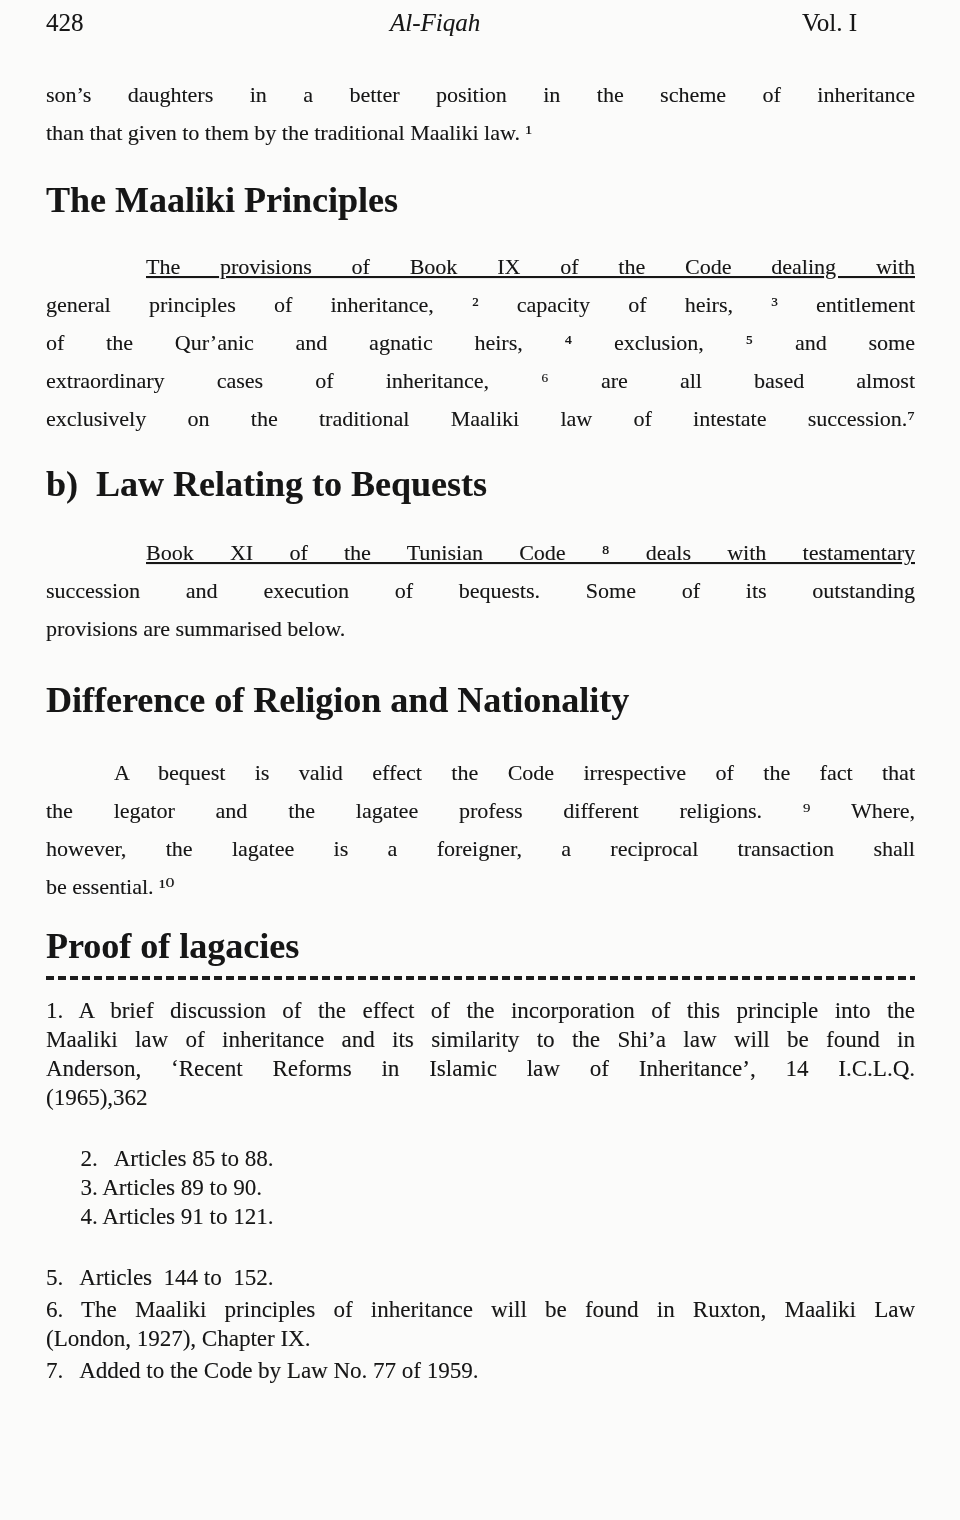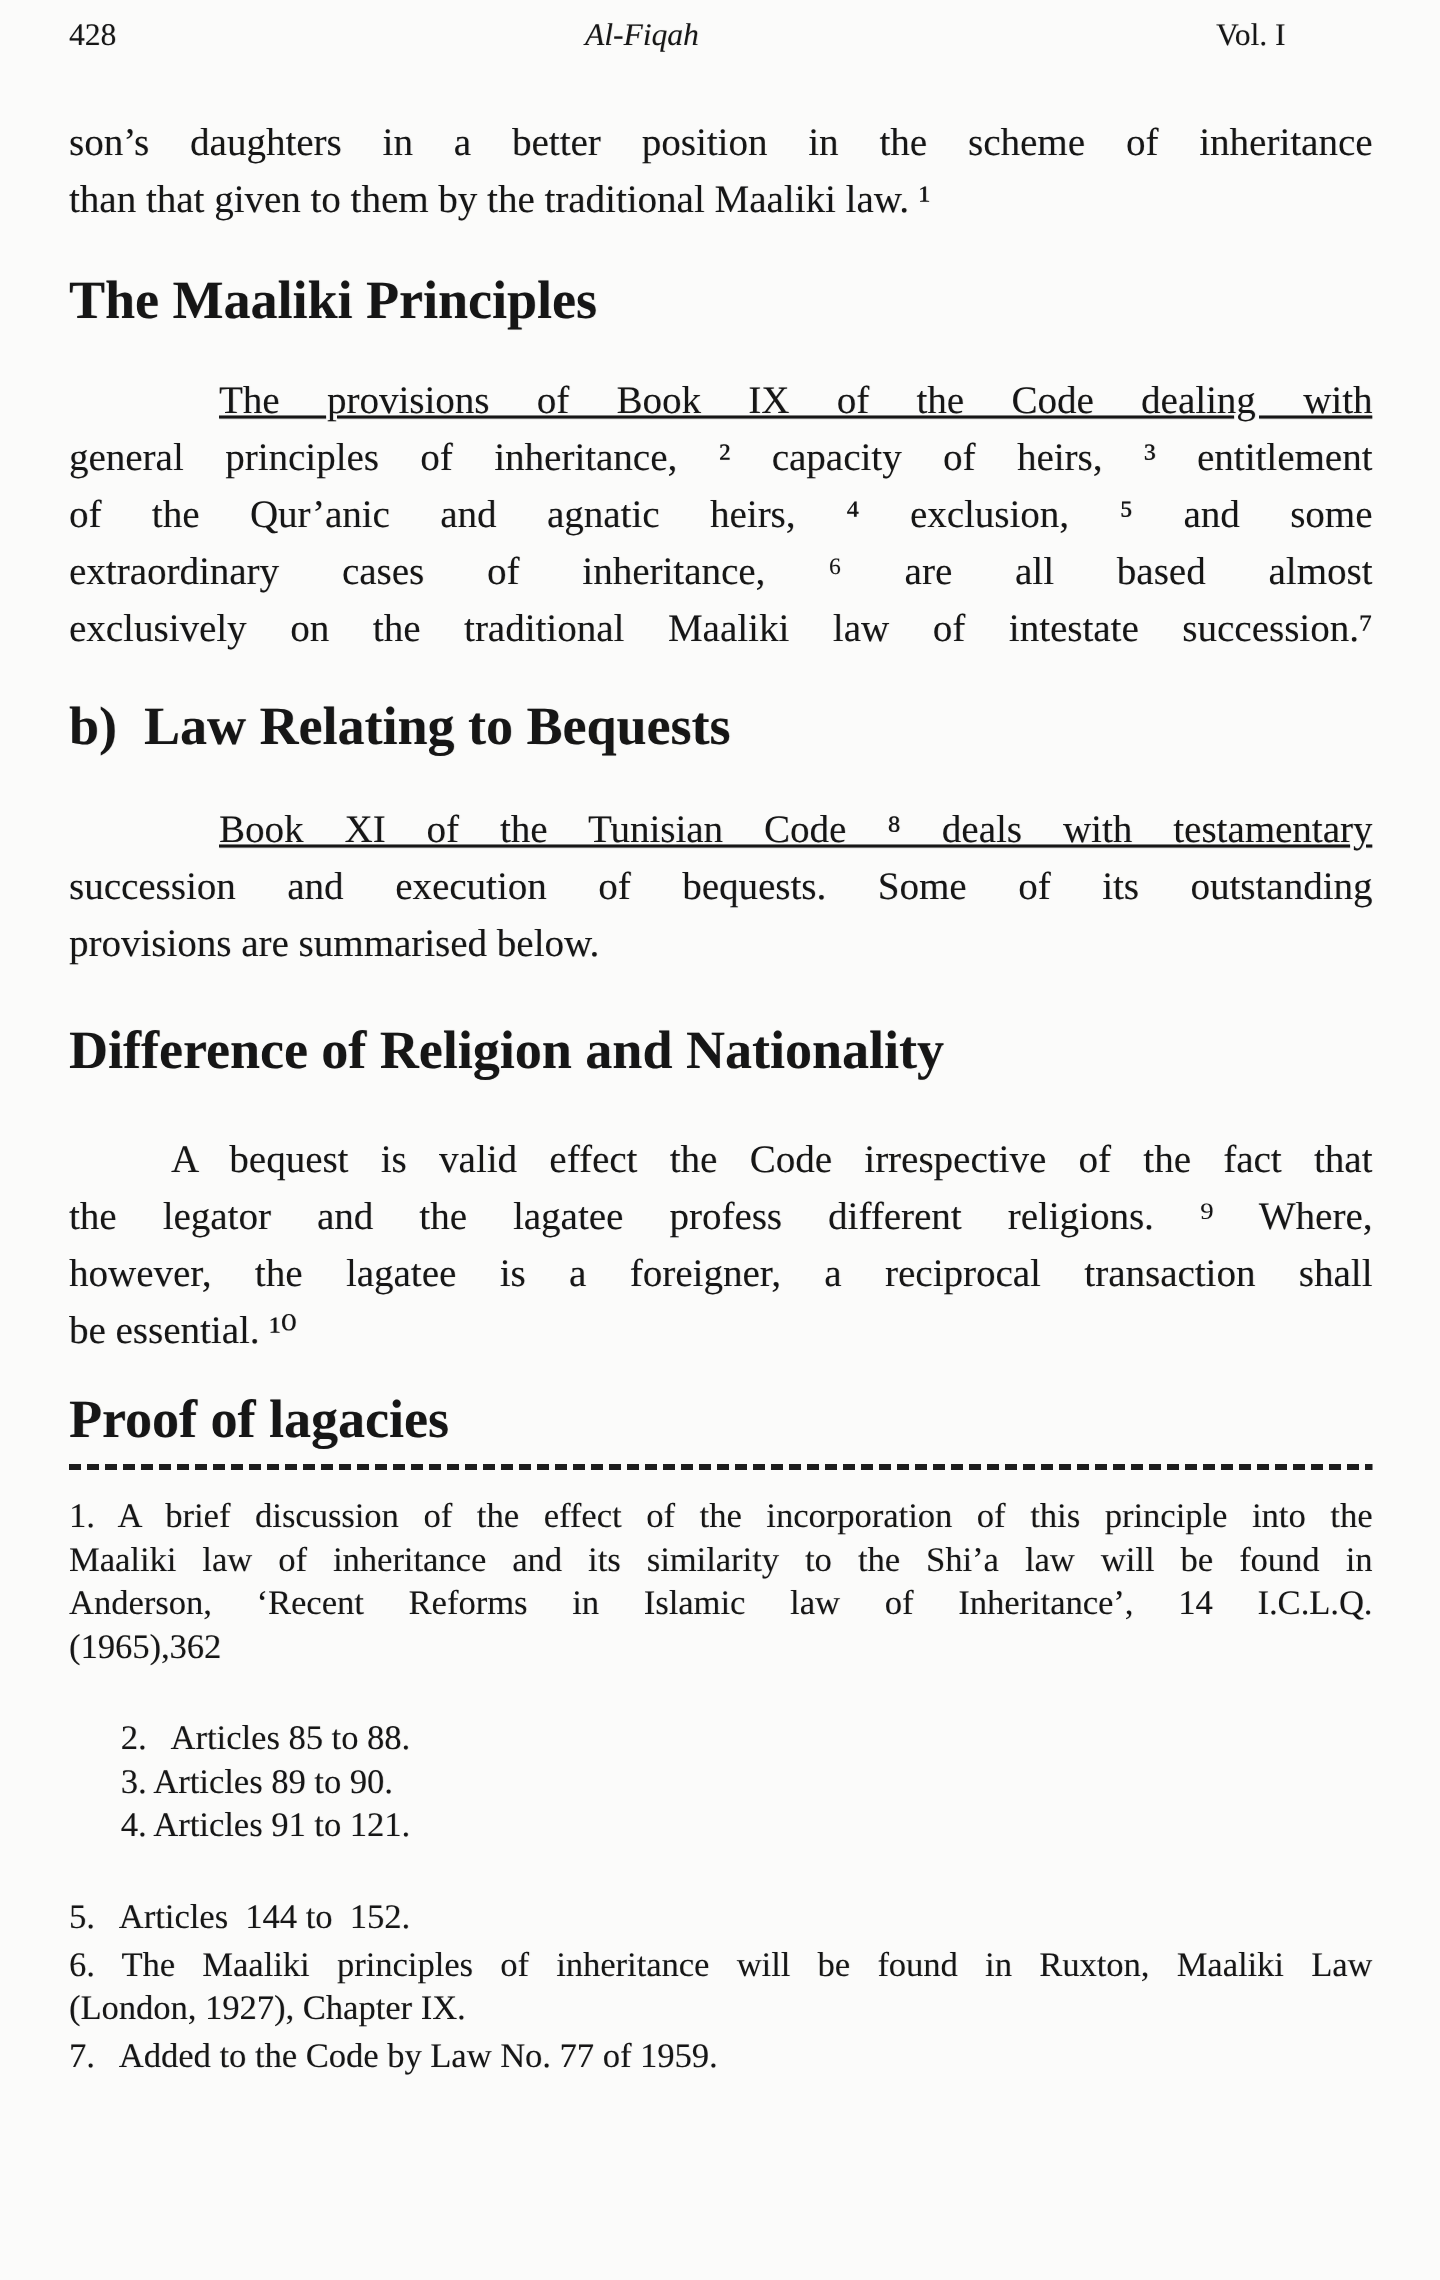--- a/index.html
+++ b/index.html
@@ -13,28 +13,28 @@
     box-sizing: border-box;
     width: 960px; height: 1520px;
     padding: 4px 45px 0 46px;
     background: #fbfbfa;
     text-shadow: 0.3px 0.3px 0.5px rgba(50,50,50,0.35);
   }
   
   .header {
     position: relative;
     height: 38px;
-    font-size: 21px;
+    font-size: 25px;
     line-height: 38px;
   }
   .pgnum { position: absolute; left: 0; top: 0; }
   .booktitle { position: absolute; left: 344px; top: 0; font-style: italic; }
   .vol { position: absolute; right: 58px; top: 0; }
   
-  .para { font-size: 26px; line-height: 38px; }
+  .para { font-size: 22px; line-height: 38px; }
   .tline {
     text-align: justify;
     text-align-last: justify;
     text-justify: inter-word;
     overflow: hidden; white-space: nowrap;
   }
   .para .tline, .fnote .tline { white-space: normal; }
   .tline-last { text-align-last: left; }
   .indent .tline:first-child { text-indent: 100px; text-decoration: underline; }
   .indent-sm .tline:first-child { text-indent: 68px; }

